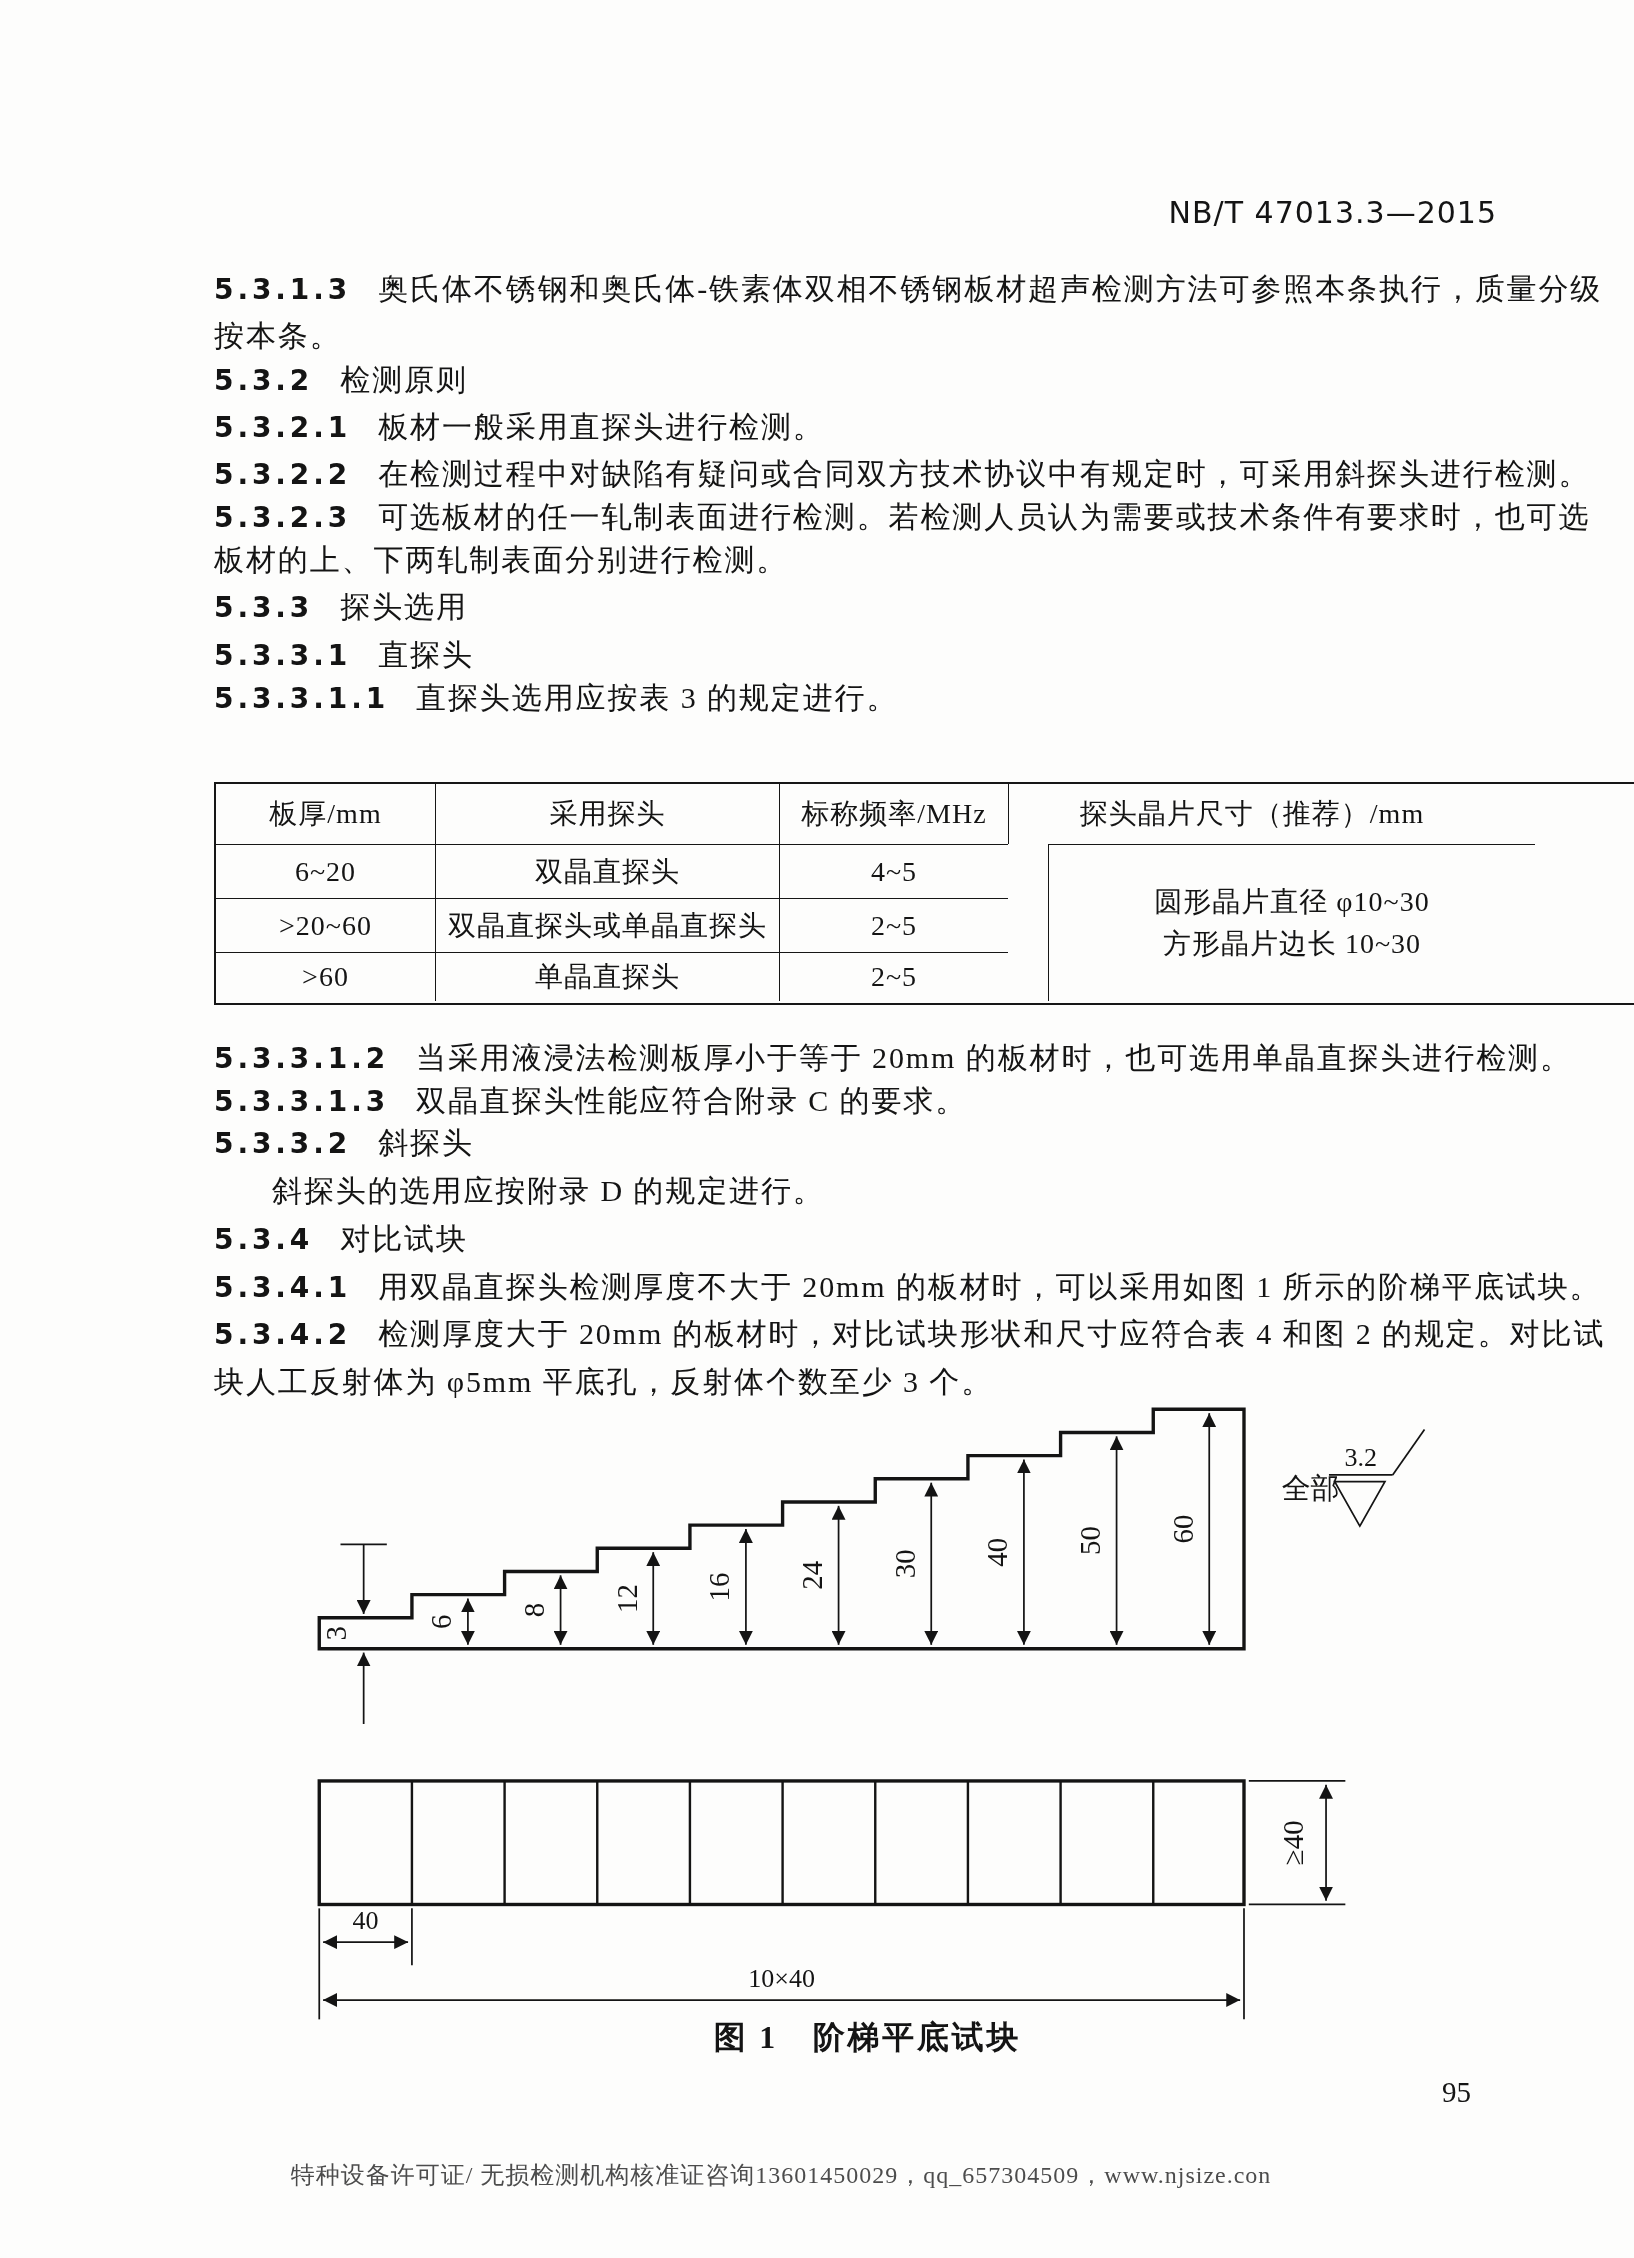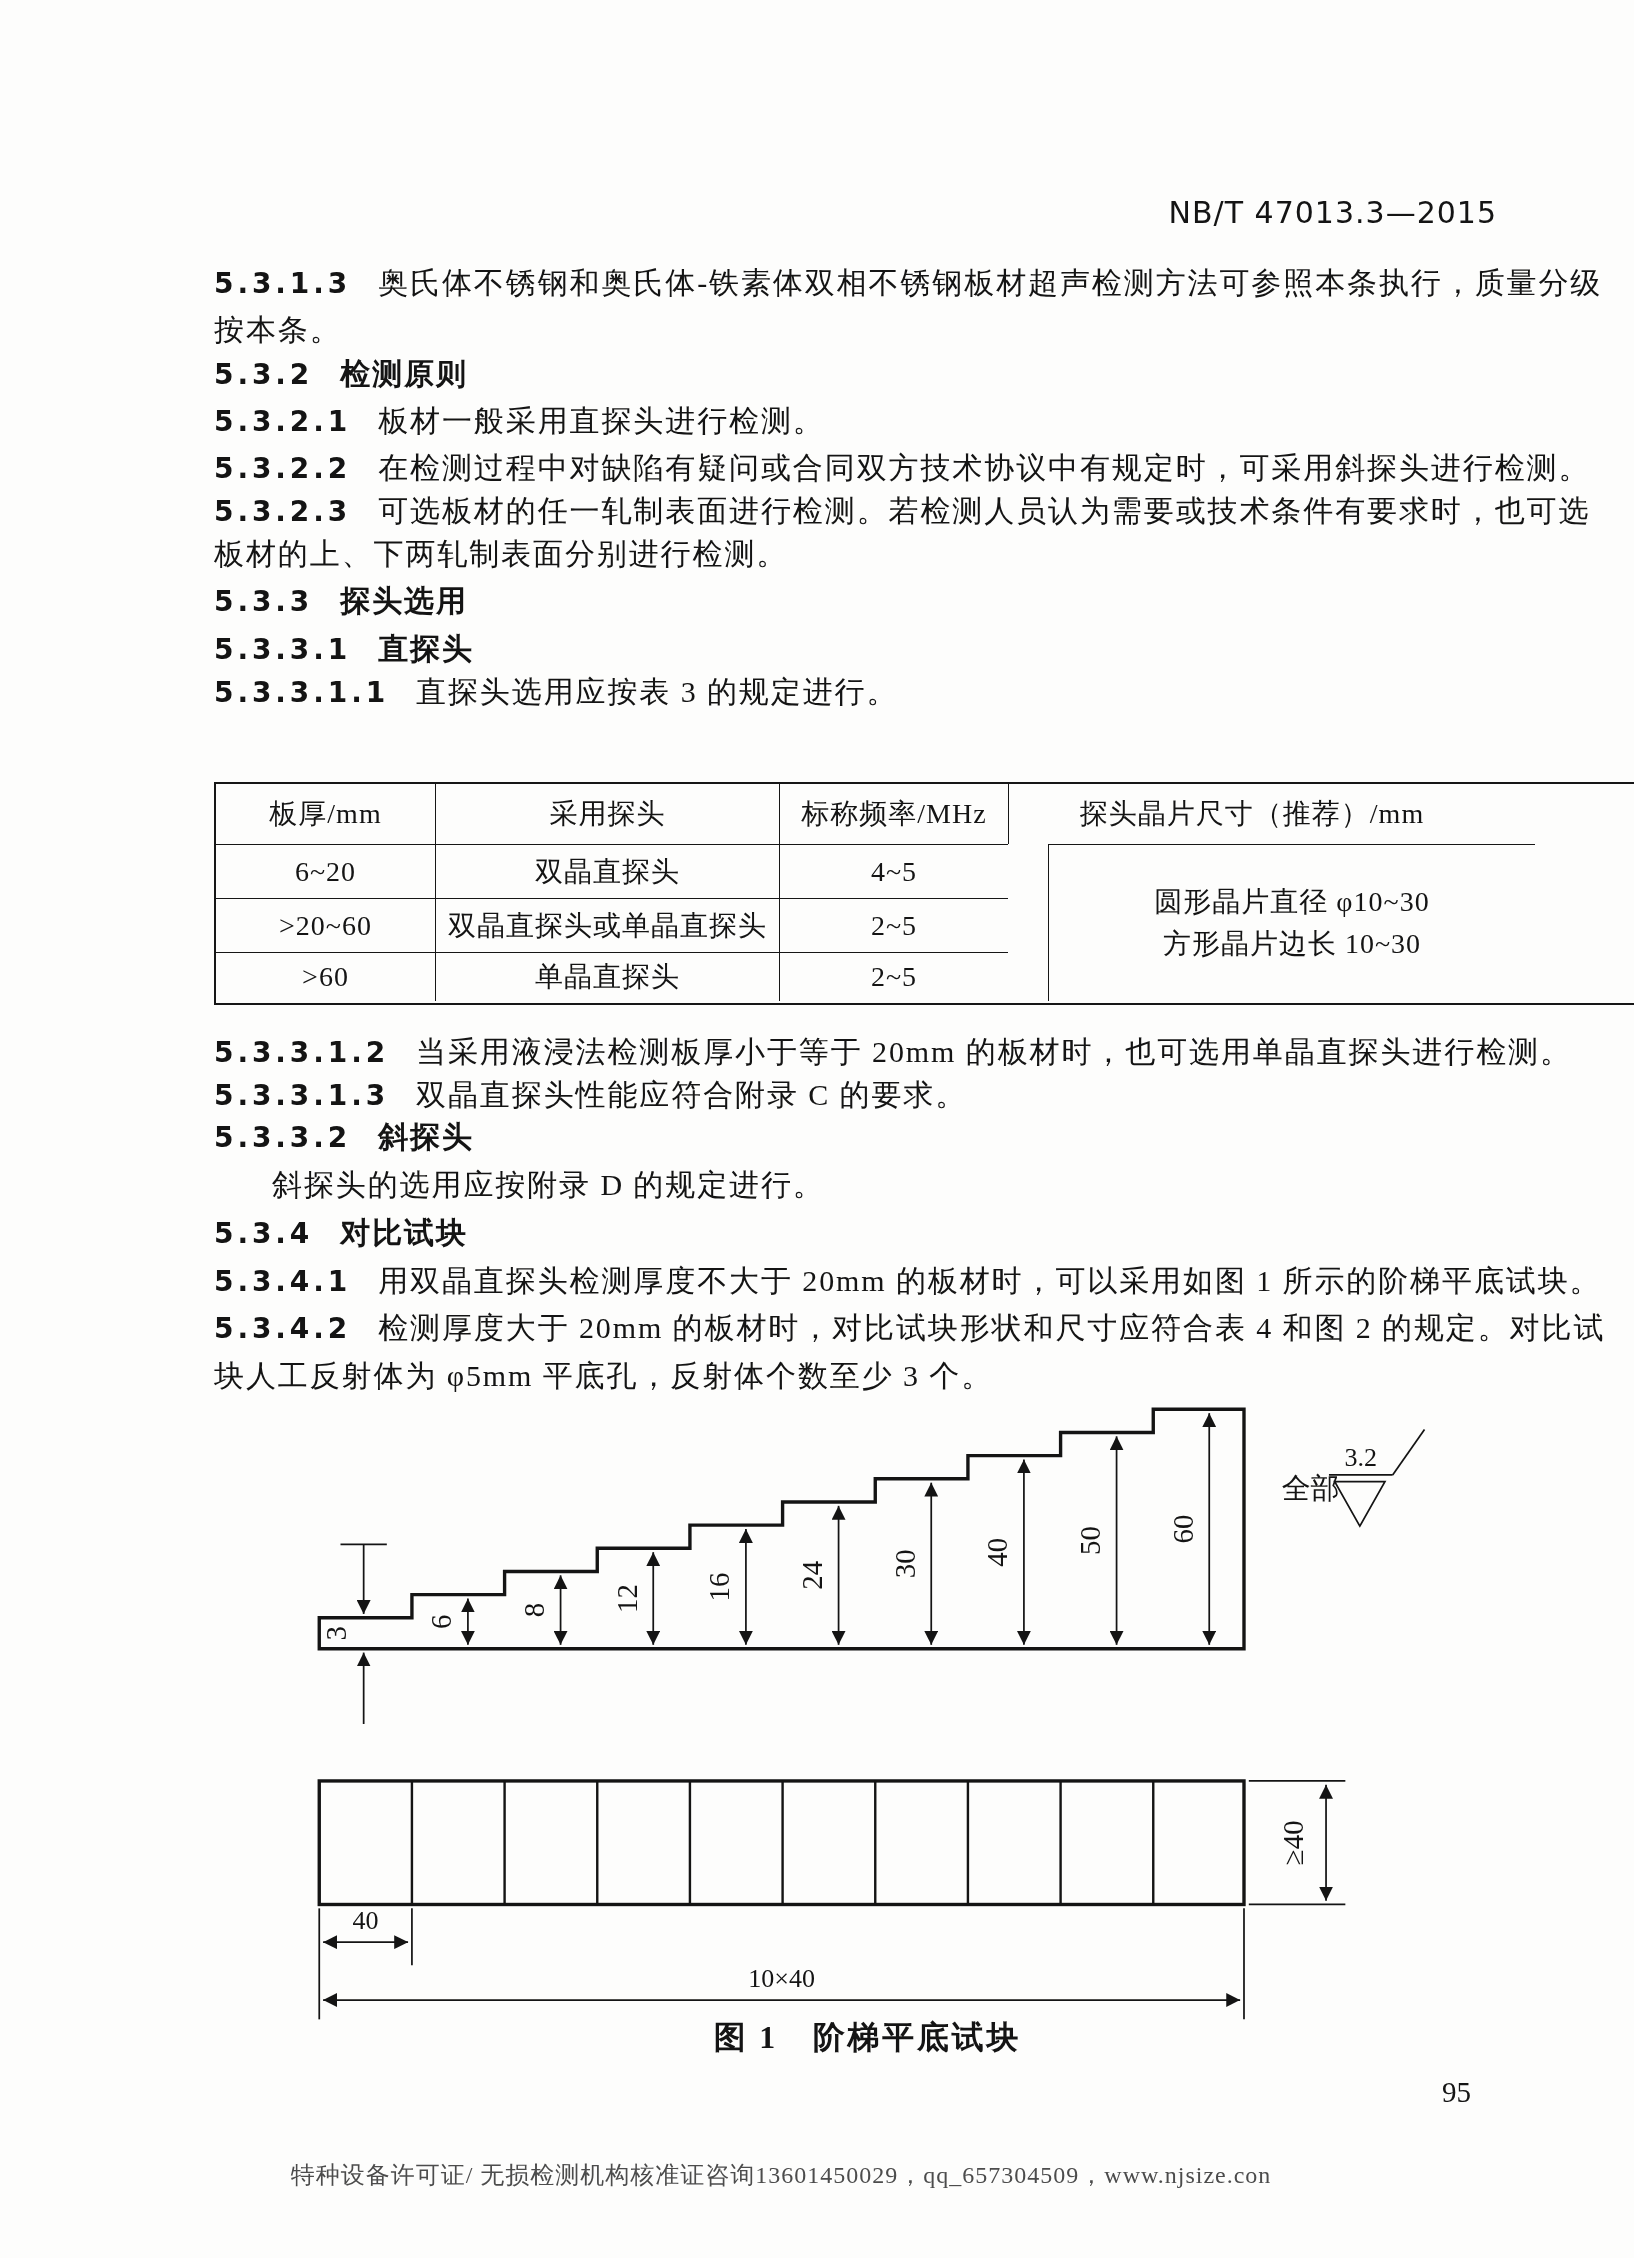--- a/index.html
+++ b/index.html
@@ -6,25 +6,25 @@
   .page{
     position:relative;width:1635px;height:2258px;background:#fdfdfc;
     font-family:"Liberation Serif","DejaVu Serif",serif;color:#141414;
     overflow:hidden;margin:0 auto;
   }
   .docnum{
     position:absolute;top:195px;right:138px;font-size:30px;letter-spacing:1px;
     font-family:"DejaVu Sans","Liberation Sans",sans-serif;font-weight:500;
   }
   .ln{
-    position:absolute;left:214px;width:1294px;font-size:30px;line-height:41px;
+    position:absolute;left:214px;width:1294px;font-size:30px;line-height:54px;
     letter-spacing:1.9px;white-space:nowrap;
   }
   .ln .num{font-weight:bold;letter-spacing:3.9px;margin-right:27px;font-family:"DejaVu Sans","Liberation Sans",sans-serif;font-size:28px;}
-  .ln.hd .txt{font-weight:bold;}
+  .ln.hd .txt{font-weight:normal;}
   .ln.ind{padding-left:58px;}
   .tbl-title{
     position:absolute;left:214px;top:733px;width:1284px;text-align:center;
     font-size:30px;font-weight:bold;letter-spacing:1.9px;
   }
   .tbl{position:absolute;left:214px;top:782px;width:1435px;height:223px;border:2.9px solid #161616;box-sizing:border-box;}
   .cell{
     position:absolute;box-sizing:border-box;display:flex;align-items:center;justify-content:center;
     font-size:28px;letter-spacing:1px;text-align:center;
   }

